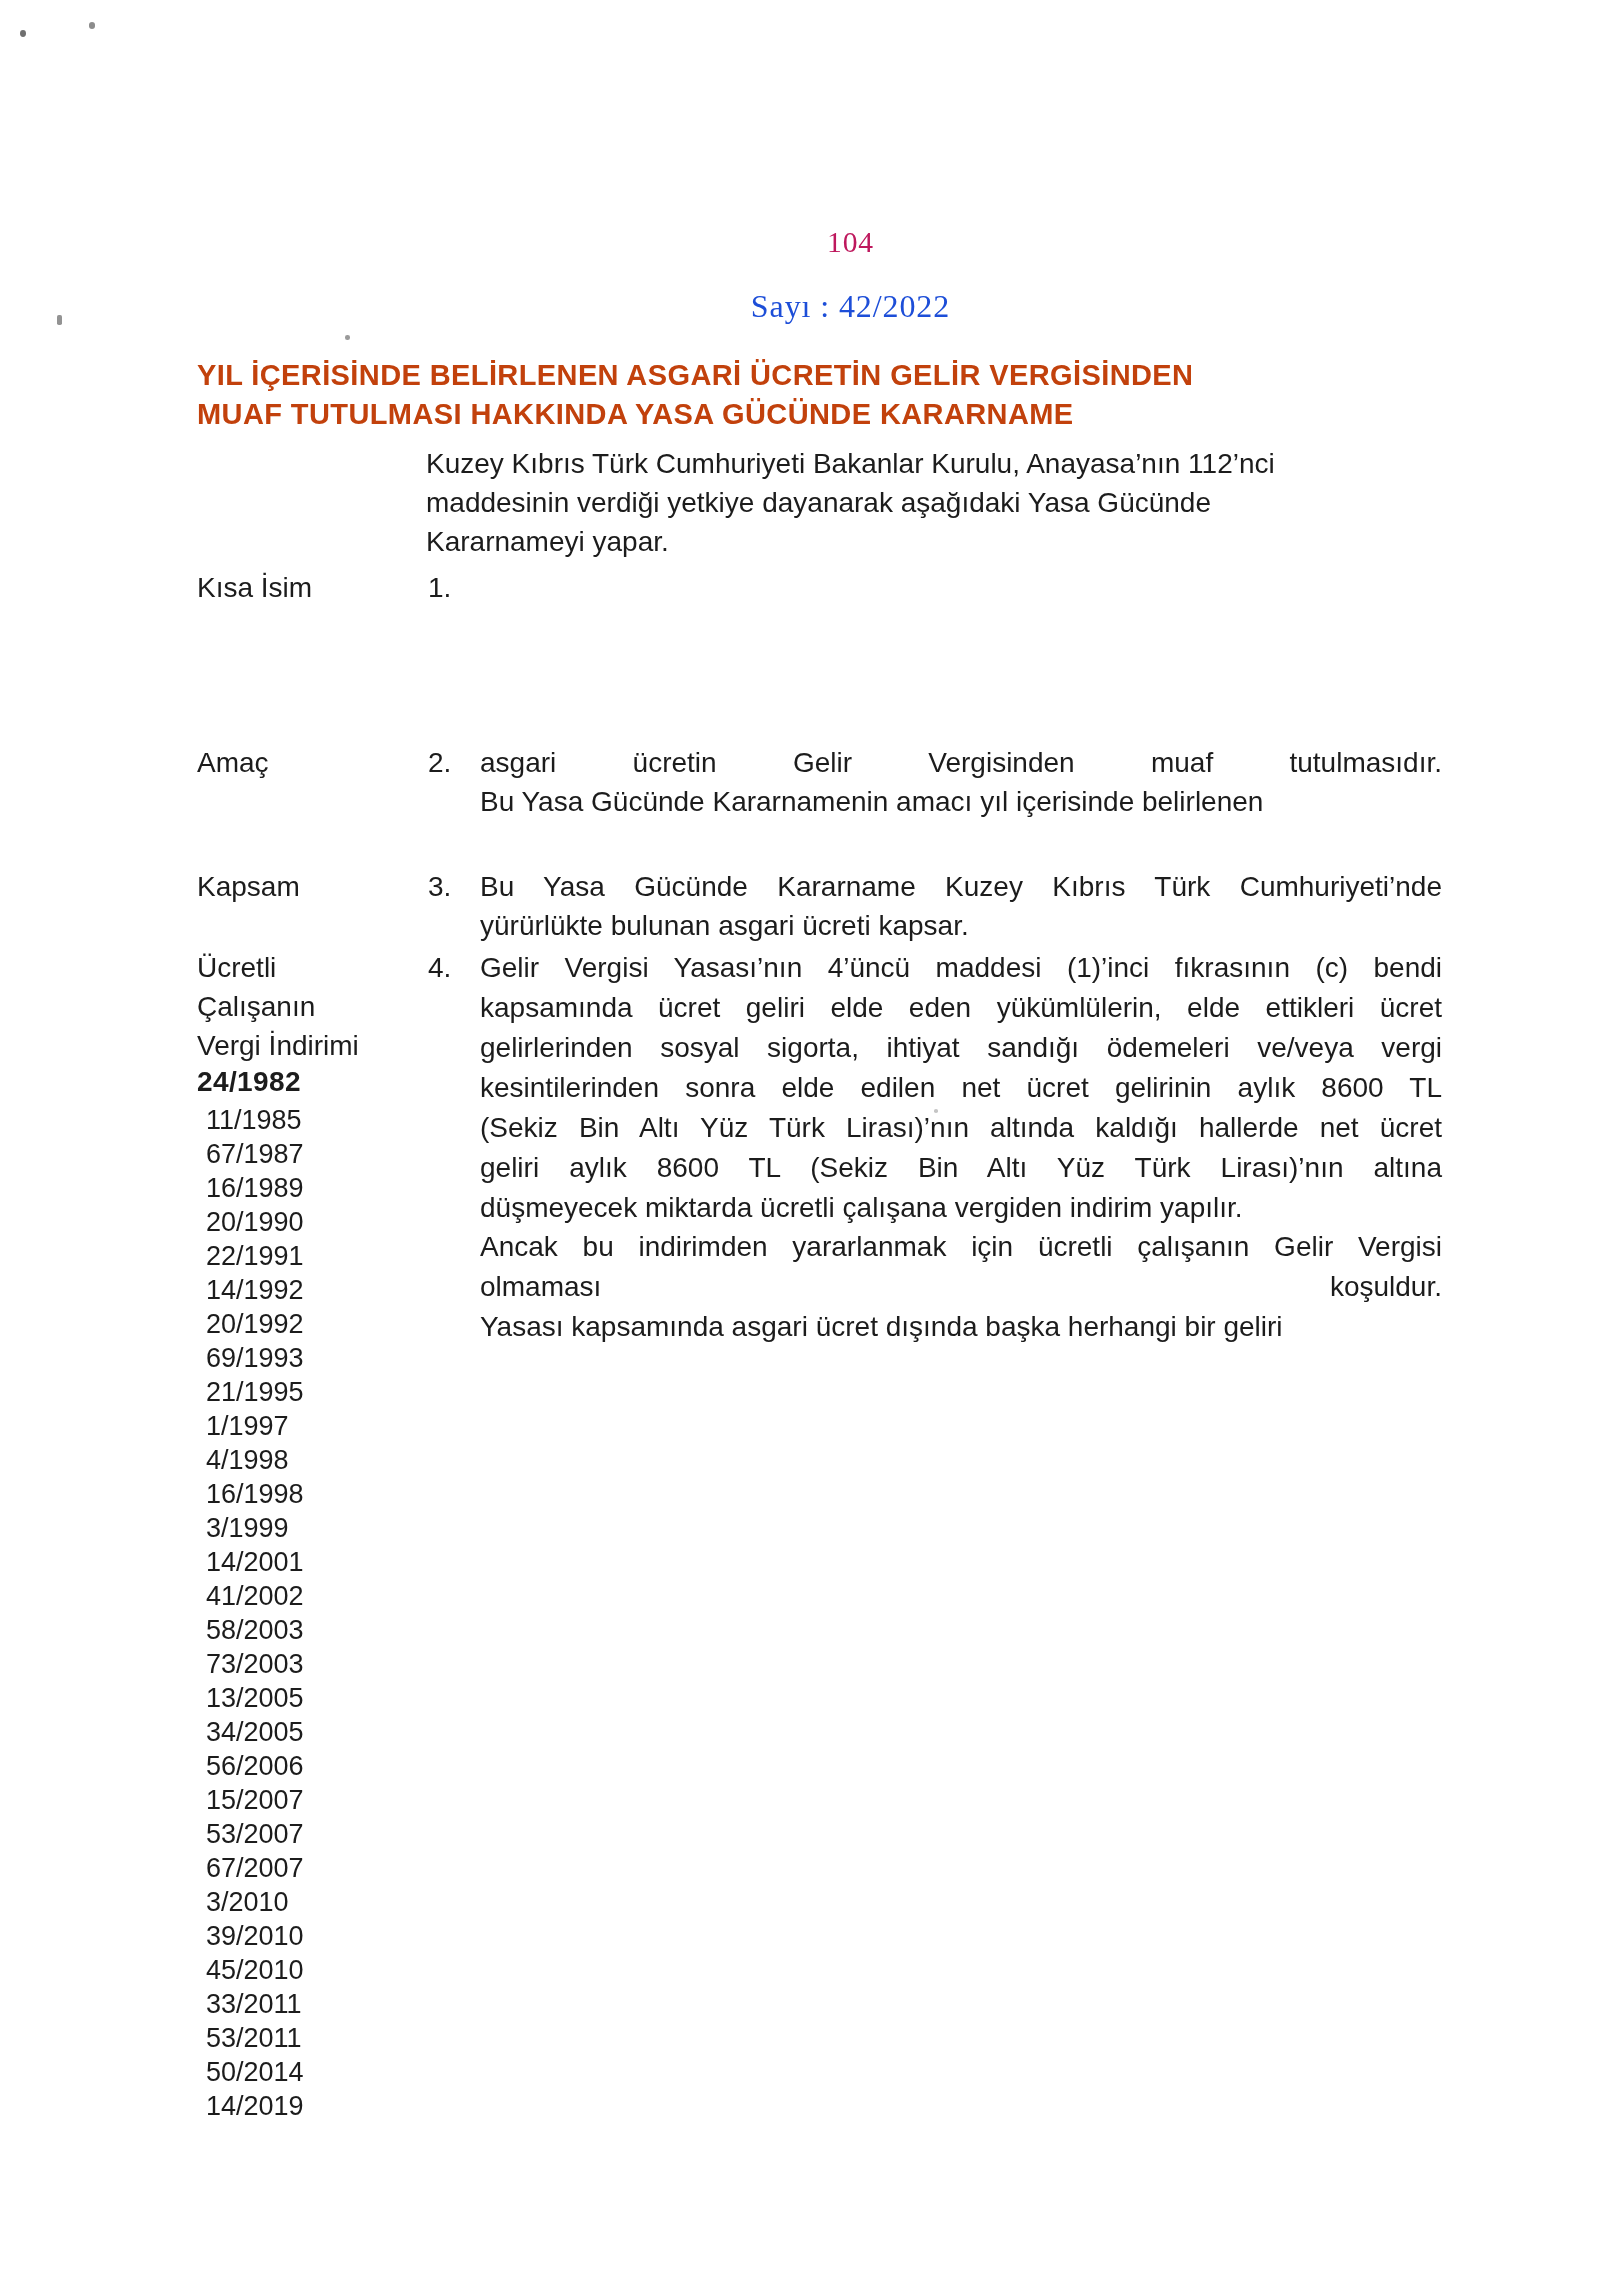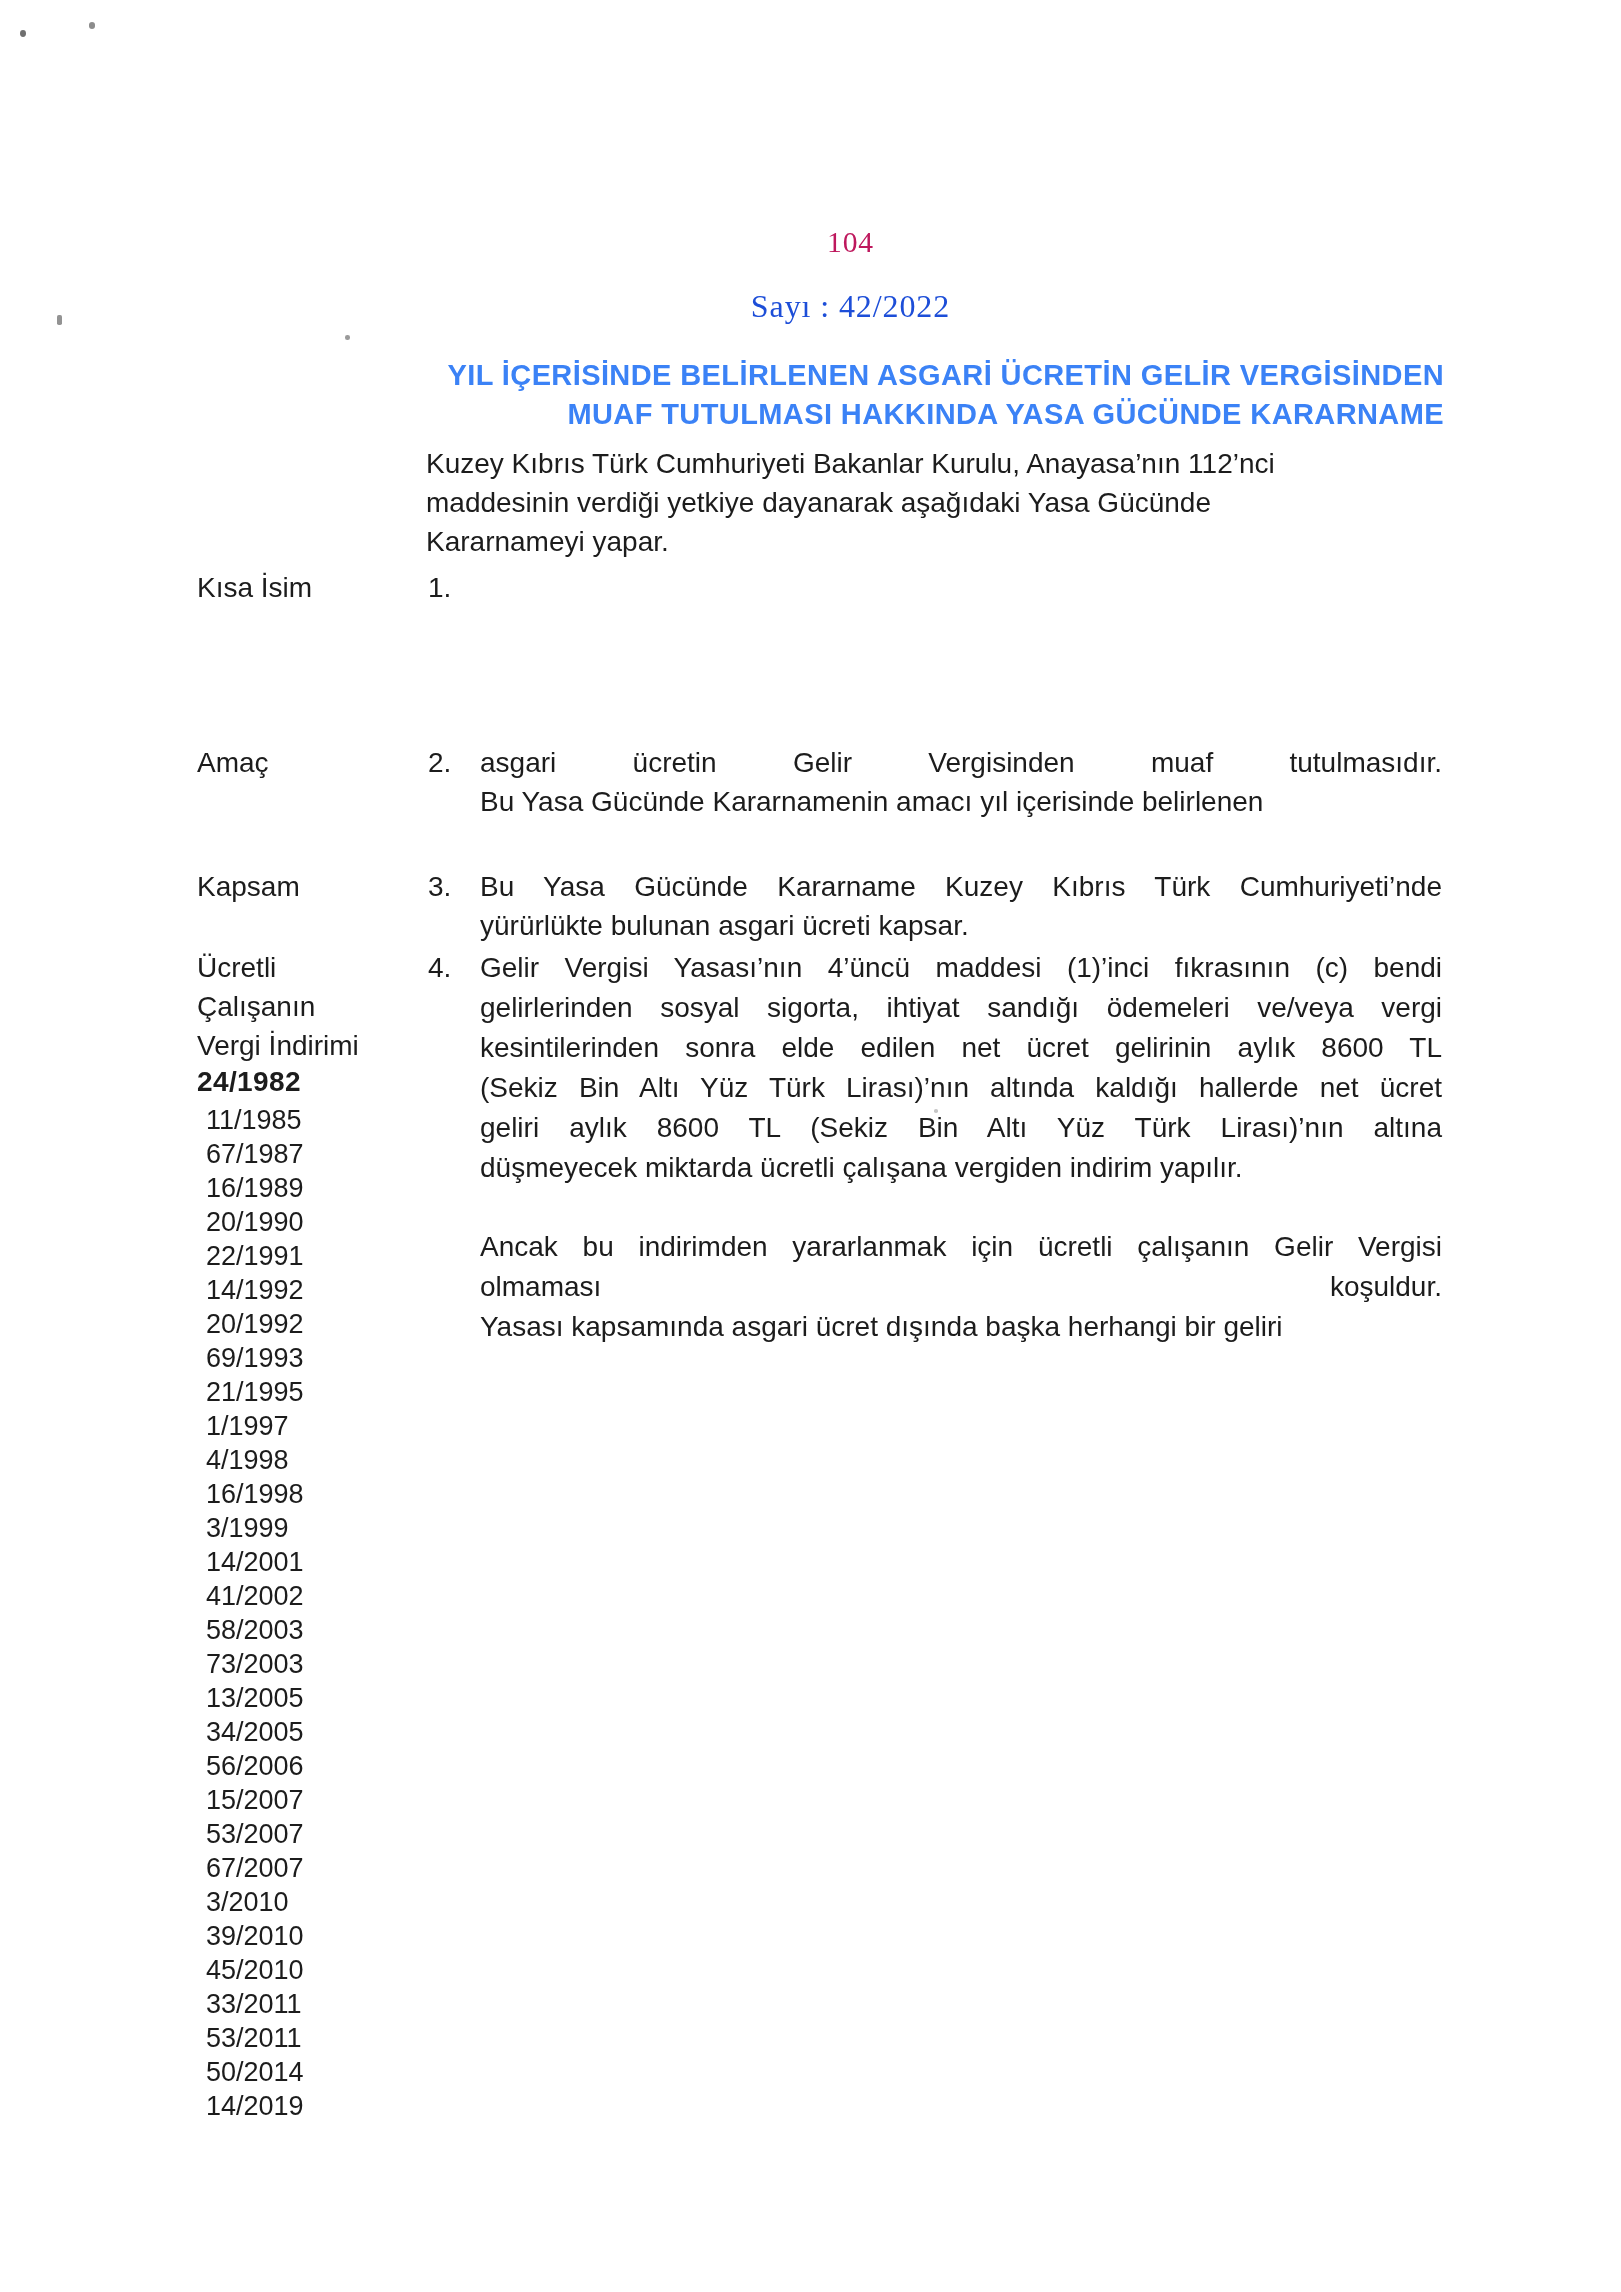--- a/index.html
+++ b/index.html
@@ -16,22 +16,22 @@
   .page-number{
     position:absolute;top:226px;left:358px;width:985px;
     text-align:center;font-size:29.6px;letter-spacing:0.9px;color:#be185d;
   }
   .issue{
     position:absolute;top:288px;left:358px;width:985px;
     text-align:center;font-size:32px;letter-spacing:0.9px;color:#1d4ed8;
   }
   .doc-title{
     position:absolute;top:356px;left:197px;width:1247px;
-    text-align:right;font-weight:bold;font-size:29px;line-height:39px;
-    color:#3b82f6;letter-spacing:0.4px;
+    text-align:left;font-weight:bold;font-size:29px;line-height:39px;
+    color:#c2410c;letter-spacing:0.4px;
   }
   .preamble{
     position:absolute;top:444px;left:426px;width:976px;
     font-size:28px;line-height:39px;text-align:left;
   }
   .side-label{
     position:absolute;left:197px;width:224px;
     font-size:28px;line-height:39px;text-align:left;white-space:nowrap;
   }
   .art-num{
@@ -140,20 +140,21 @@
       <div>45/2010</div>
       <div>33/2011</div>
       <div>53/2011</div>
       <div>50/2014</div>
       <div>14/2019</div>
     </div>
 
   <div class="art-num" style="top:948px">4.</div>
   <div class="art-body flow44 jlines" style="top:948px">
       <div>Gelir Vergisi Yasası’nın 4’üncü maddesi (1)’inci fıkrasının (c) bendi</div>
+      <div>kapsamında ücret geliri elde eden yükümlülerin, elde ettikleri ücret</div>
       <div>gelirlerinden sosyal sigorta, ihtiyat sandığı ödemeleri ve/veya vergi</div>
       <div>kesintilerinden sonra elde edilen net ücret gelirinin aylık 8600 TL</div>
       <div>(Sekiz Bin Altı Yüz Türk Lirası)’nın altında kaldığı hallerde net ücret</div>
       <div>geliri aylık 8600 TL (Sekiz Bin Altı Yüz Türk Lirası)’nın altına</div>
       <div>düşmeyecek miktarda ücretli çalışana vergiden indirim yapılır.</div>
     </div>
   <div class="art-body flow44 jlines" style="top:1227px">
       <div>Ancak bu indirimden yararlanmak için ücretli çalışanın Gelir Vergisi</div>
       <div>olmaması koşuldur.</div>
       <div>Yasası kapsamında asgari ücret dışında başka herhangi bir geliri</div>

